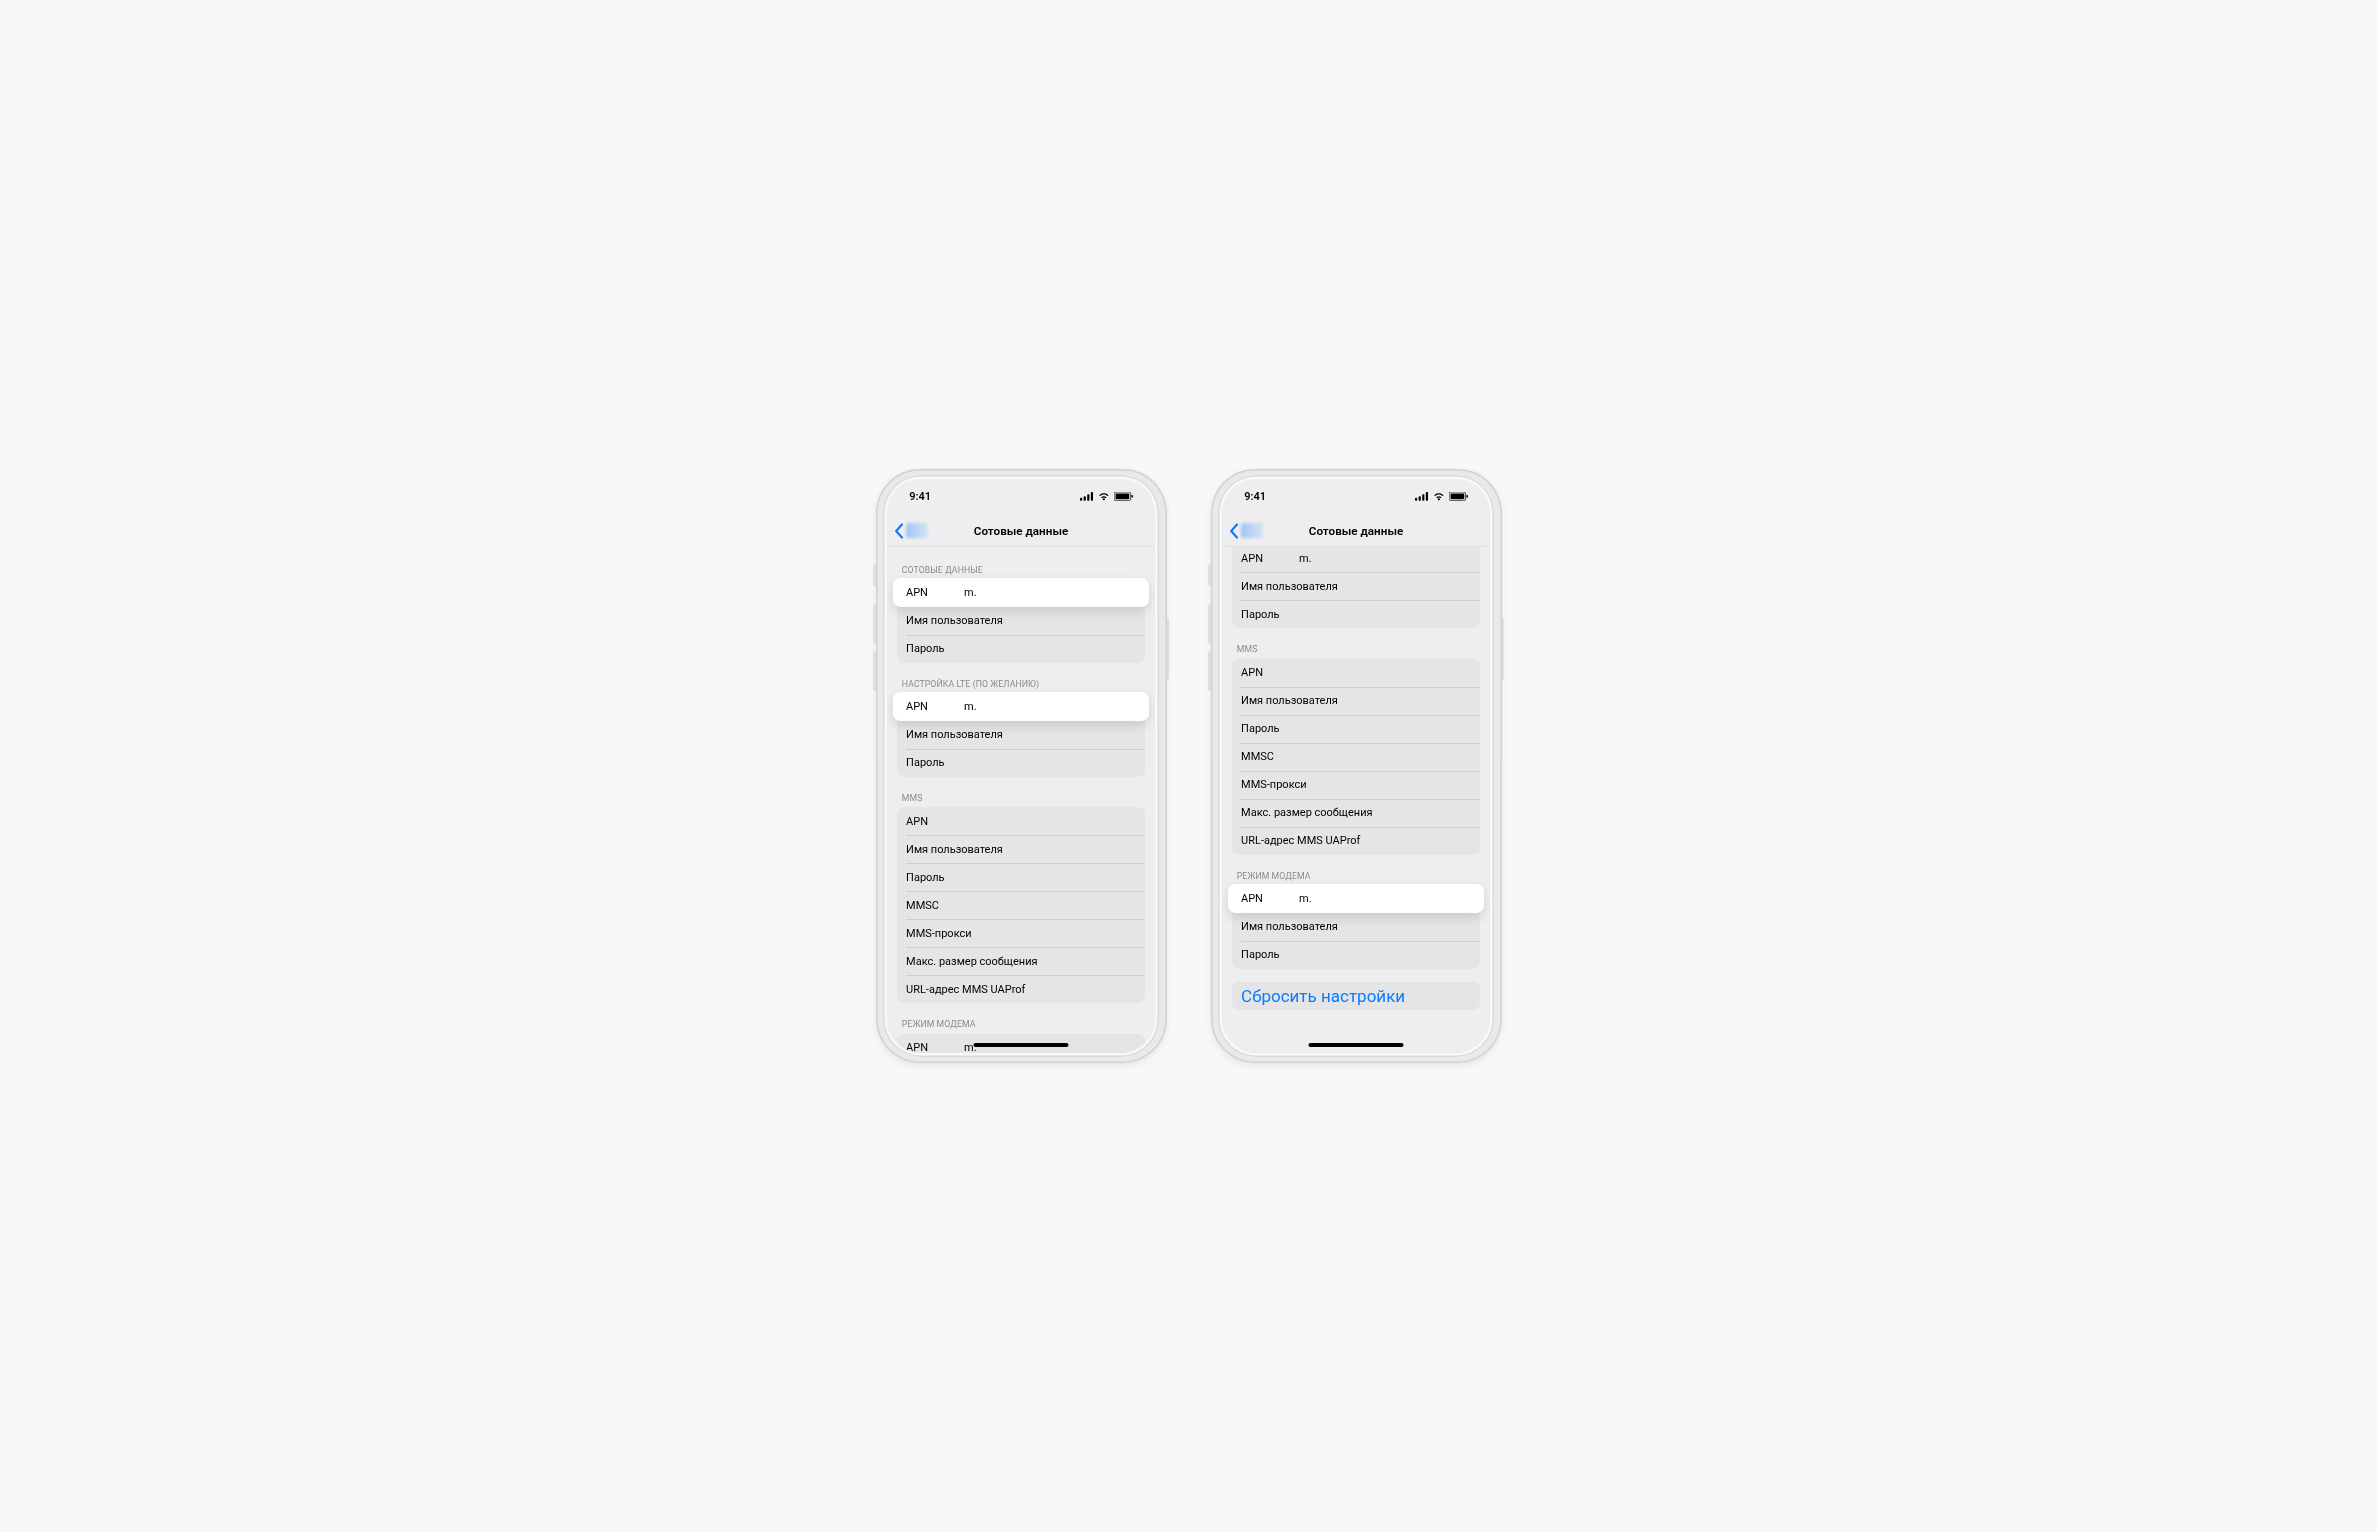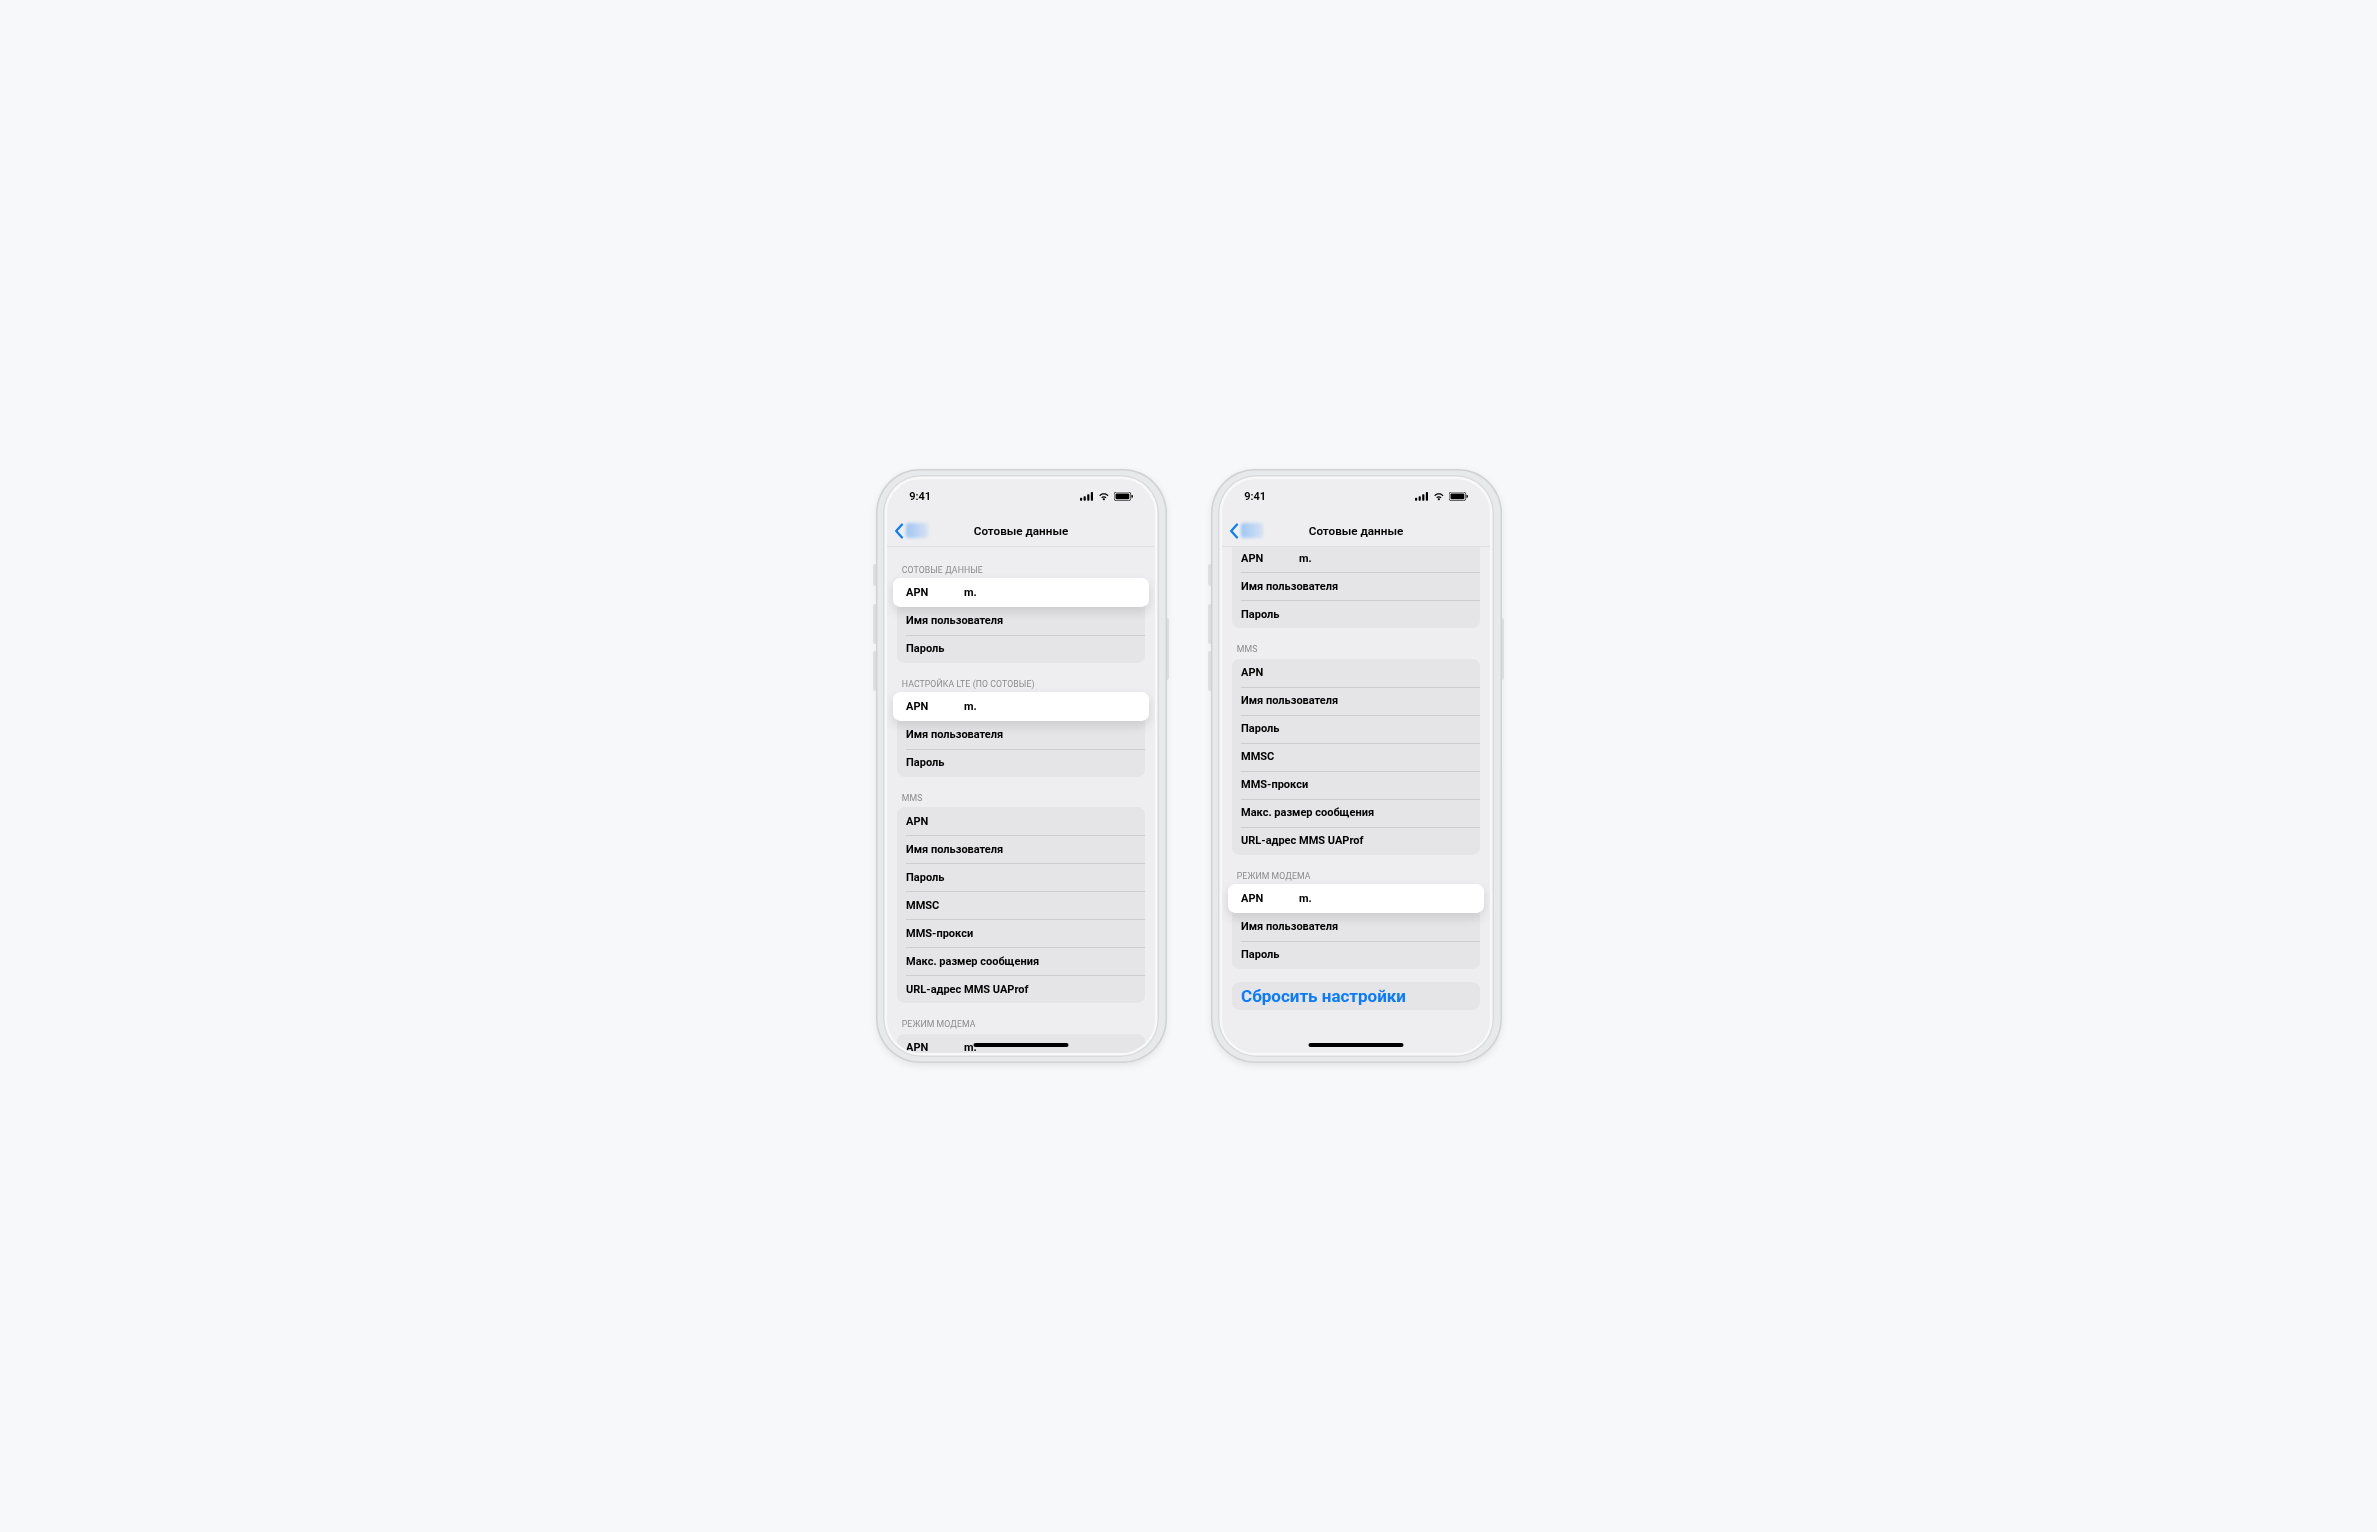--- a/index.html
+++ b/index.html
@@ -128,21 +128,20 @@
     letter-spacing: 0.1px;
     padding: 16px 14.6px 4.4px 14.6px;
     text-transform: none;
   }
   .section-header.first { padding-top: 17.5px; }
   .group {
     margin: 0 10.2px;
     background: #e5e5e8;
     border-radius: 7.3px;
     overflow: visible;
-    font-weight: bold;
   }
   .row {
     height: 28px;
     display: flex;
     align-items: center;
     padding: 0 8.7px;
     font-size: 11px;
     color: #000;
     position: relative;
     border-radius: 0;
@@ -259,21 +258,21 @@
                 <div class="row full-label">
                   <span class="label">Имя пользователя</span>
 
                 </div>
                 <div class="row full-label">
                   <span class="label">Пароль</span>
 
                 </div>
               </div>
 
-              <div class="section-header">НАСТРОЙКА LTE (ПО СОТОВЫЕ)</div>
+              <div class="section-header">НАСТРОЙКА LTE (ПО ЖЕЛАНИЮ)</div>
               <div class="group">
                 <div class="row white">
                   <span class="label">APN</span>
                   <span class="value">m.</span>
                 </div>
                 <div class="row full-label">
                   <span class="label">Имя пользователя</span>
 
                 </div>
                 <div class="row full-label">

